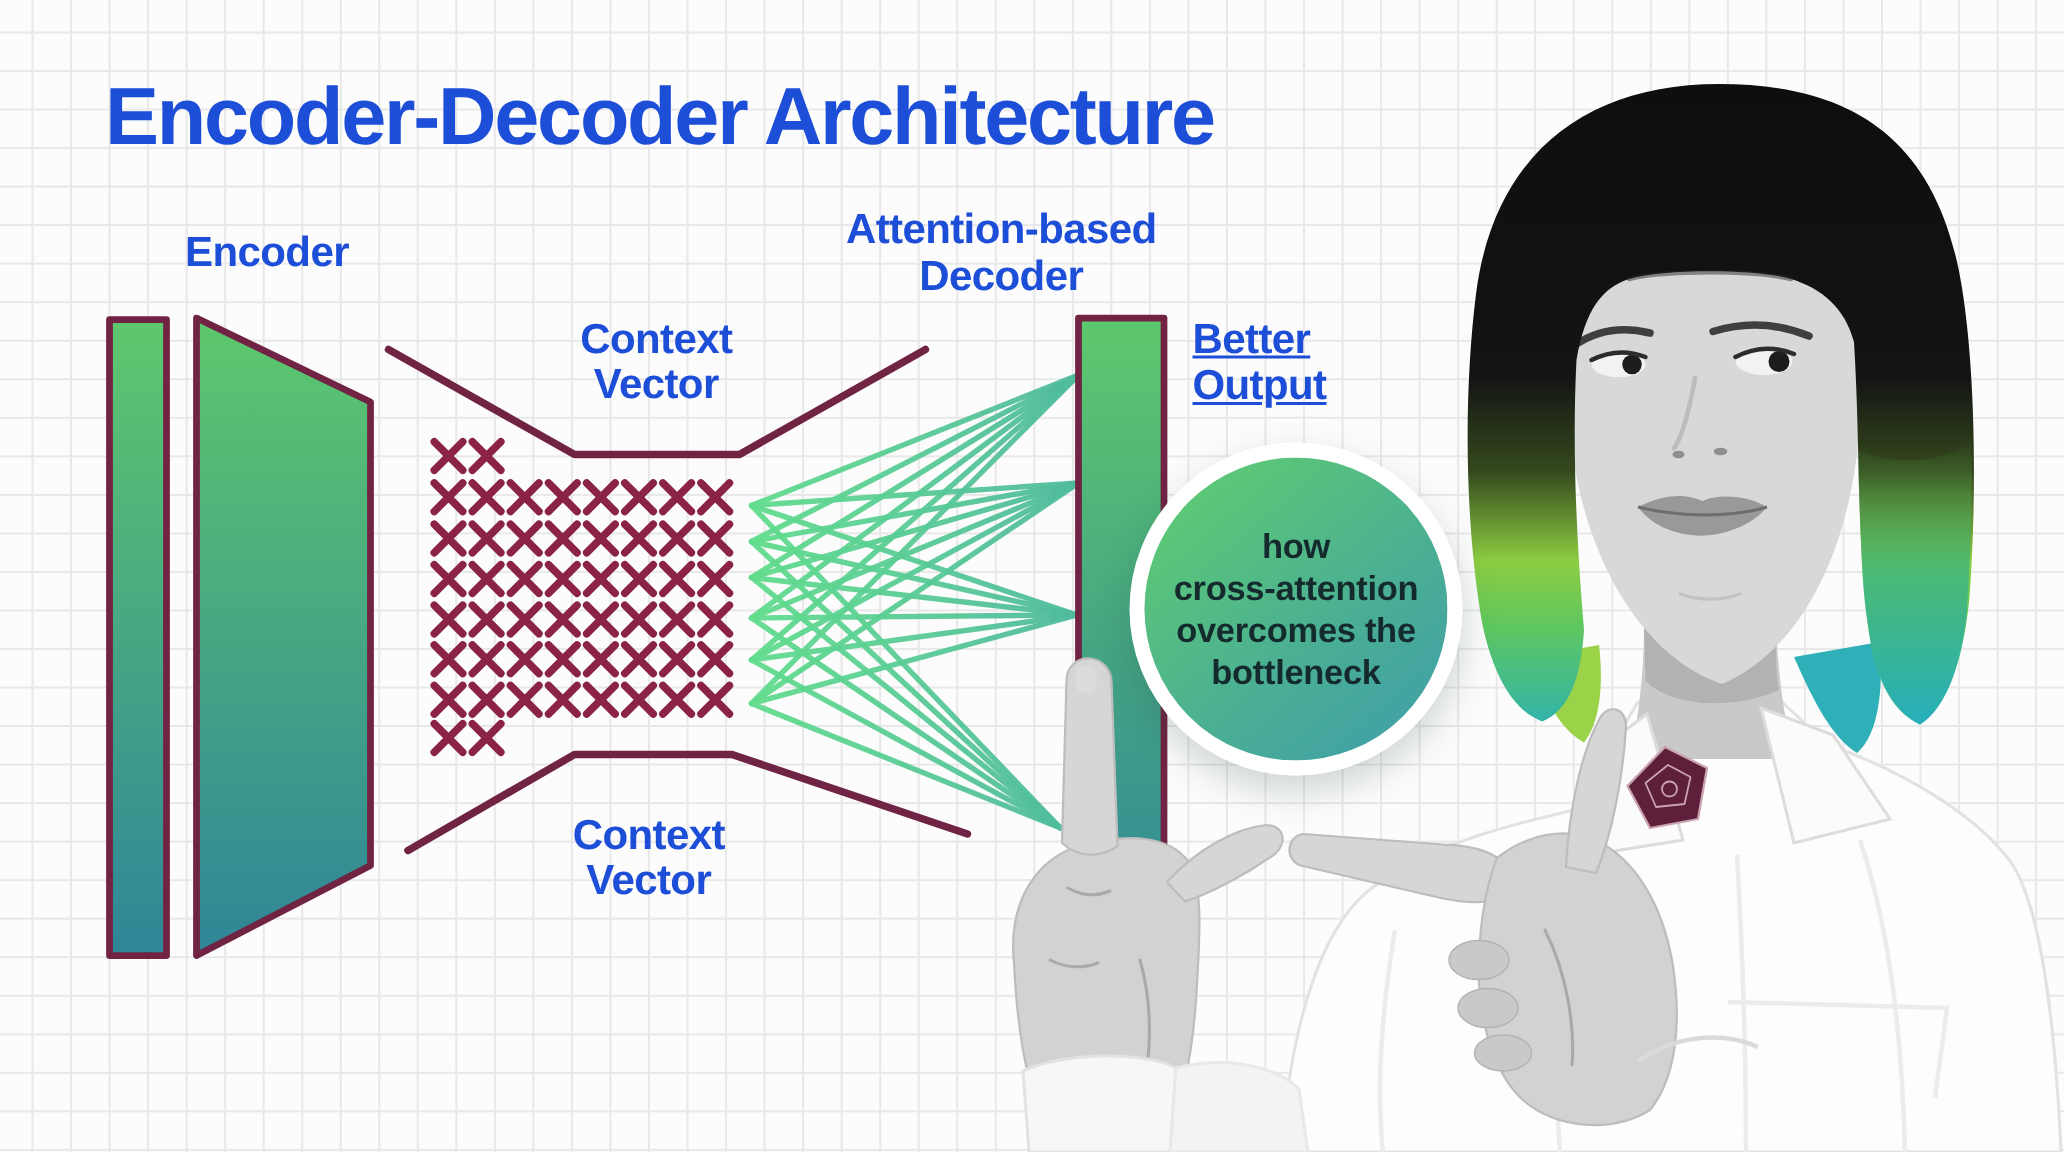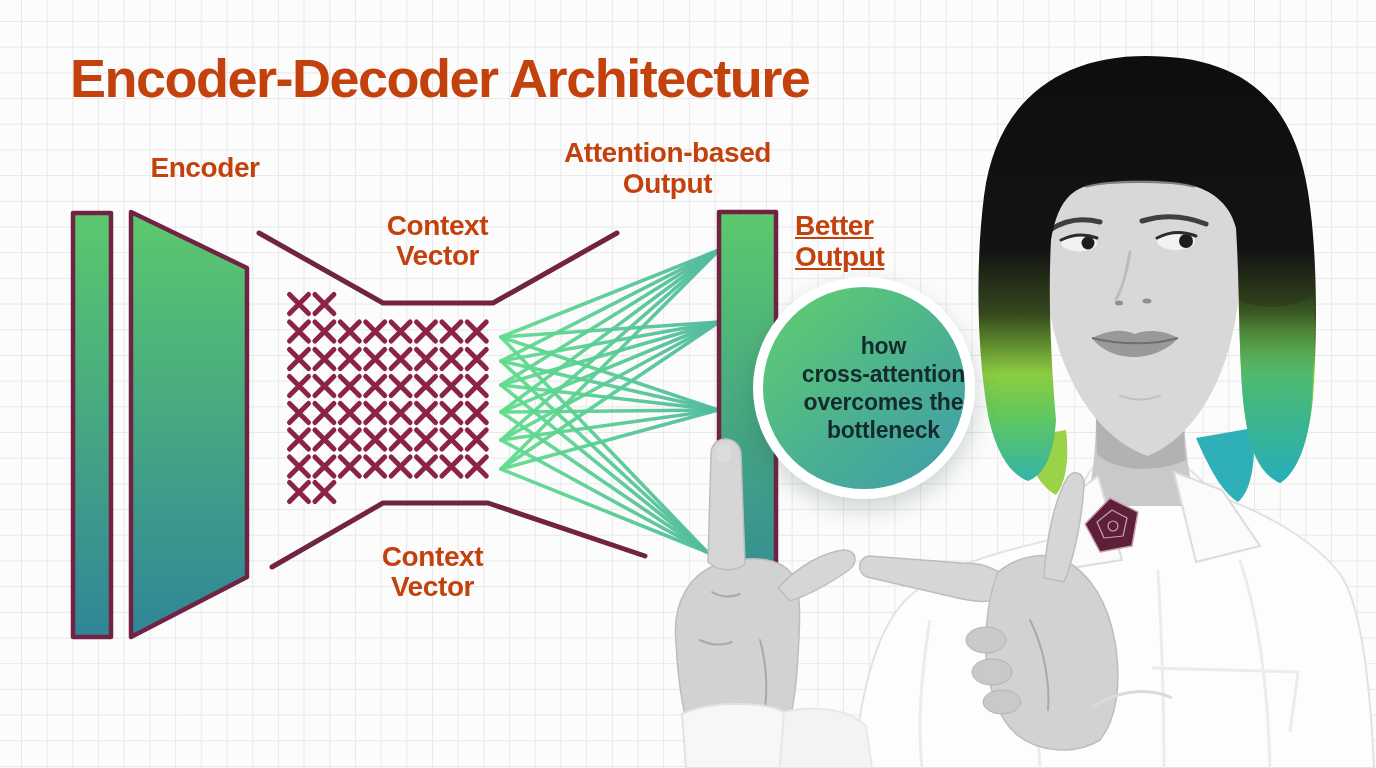--- a/index.html
+++ b/index.html
@@ -12,40 +12,40 @@
     position:absolute;inset:0;z-index:0;
     background-image:
       linear-gradient(to right,#e8e8e8 1px,transparent 1px),
       linear-gradient(to bottom,#e8e8e8 1px,transparent 1px);
     background-size:25.7px 25.7px;
     background-position:21px 21px;
   }
   #scene{position:absolute;inset:0;z-index:1;}
   .labels{position:absolute;inset:0;z-index:2;pointer-events:none;}
   .lbl{
-    position:absolute;color:#c2410c;font-weight:700;
+    position:absolute;color:#1d4ed8;font-weight:700;
     white-space:pre-line;letter-spacing:-0.4px;
   }
   .title{
     left:70px;top:50px;width:900px;
     font-size:54px;letter-spacing:-1.5px;line-height:1.05;
   }
-  .encoder-lbl{left:98px;top:153px;width:160px;font-size:28px;text-align:center;line-height:1.07;padding-left:27px;}
+  .encoder-lbl{left:98px;top:153px;width:160px;font-size:28px;text-align:center;line-height:1.07;}
   .attn-lbl{left:545px;top:138px;width:245px;font-size:28px;text-align:center;line-height:1.1;}
   .cv-top{left:355px;top:211px;width:165px;font-size:28px;text-align:center;line-height:1.07;}
   .cv-bottom{left:350px;top:542px;width:165px;font-size:28px;text-align:center;line-height:1.07;}
   .better-lbl{left:795px;top:211px;width:170px;font-size:28px;text-align:left;line-height:1.1;text-decoration:underline;}
   .badge{
     position:absolute;z-index:3;
-    left:753px;top:277px;width:222px;height:222px;
+    left:753px;top:295px;width:222px;height:222px;
     border:10px solid #ffffff;border-radius:50%;
     box-sizing:border-box;
     background:linear-gradient(140deg,#5ecb72 8%,#4aae94 60%,#3f9fa9 96%);
     box-shadow:0 10px 24px rgba(40,70,70,0.22);
-    display:flex;align-items:center;justify-content:flex-end;
+    display:flex;align-items:center;justify-content:center;
   }
   .badge-text{
     font-weight:700;font-size:23px;line-height:1.22;text-align:center;
     color:#142a2d;white-space:pre-line;letter-spacing:-0.2px;
   }
   #x-grid path{stroke:#8b2247;stroke-width:5;stroke-linecap:round;fill:none;}
   #attention-mesh line{stroke:url(#lineGrad);stroke-width:3.6;stroke-linecap:round;opacity:0.95;}
   .funnel{stroke:#702342;stroke-width:5;fill:none;stroke-linecap:round;stroke-linejoin:round;}
   .enc-shape{stroke:#702342;stroke-width:4.5;stroke-linejoin:round;}
   .shirt{fill:#fdfdfd;stroke:#e2e2e2;stroke-width:2;}
@@ -271,21 +271,21 @@
       <path fill="#f7f7f7" stroke="#e2e2e2" stroke-width="2" d="M 682,714 C 706,702 762,700 784,712 L 780,768 L 686,768 Z"></path>
       <path fill="#f3f3f3" stroke="#e8e8e8" stroke-width="2" d="M 784,712 C 816,704 850,710 866,726 L 872,768 L 780,768 Z"></path>
     </g>
   </g>
 </svg>
 
 <div class="labels">
   <div class="lbl title">Encoder-Decoder Architecture</div>
   <div class="lbl encoder-lbl">Encoder</div>
   <div class="lbl attn-lbl">Attention-based
-Output</div>
+Decoder</div>
   <div class="lbl cv-top">Context
 Vector</div>
   <div class="lbl cv-bottom">Context
 Vector</div>
   <div class="lbl better-lbl">Better
 Output</div>
 </div>
 
 <div class="badge">
   <div class="badge-text">how

